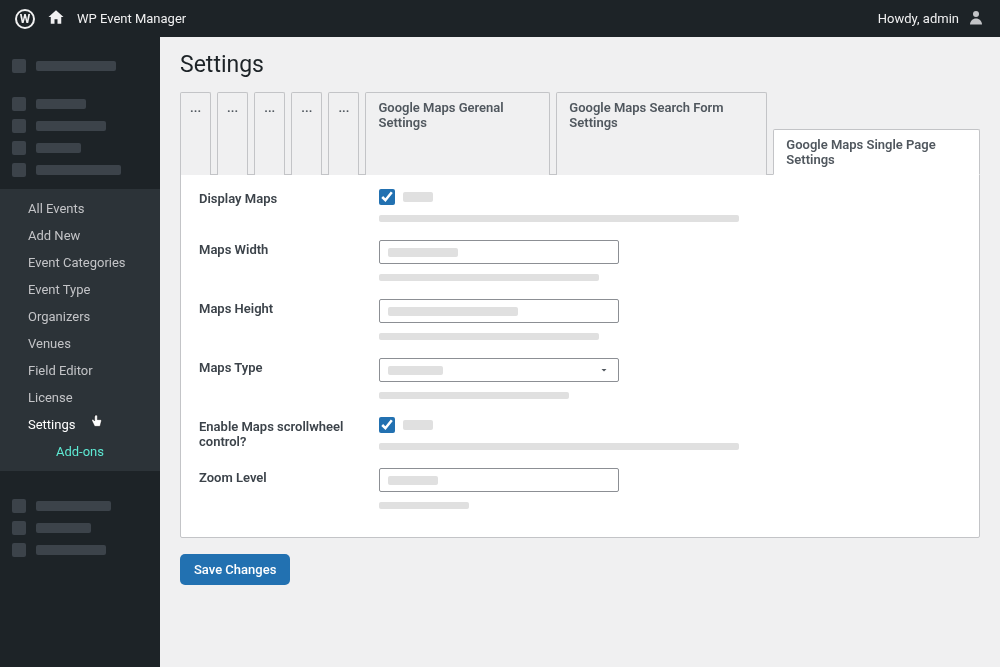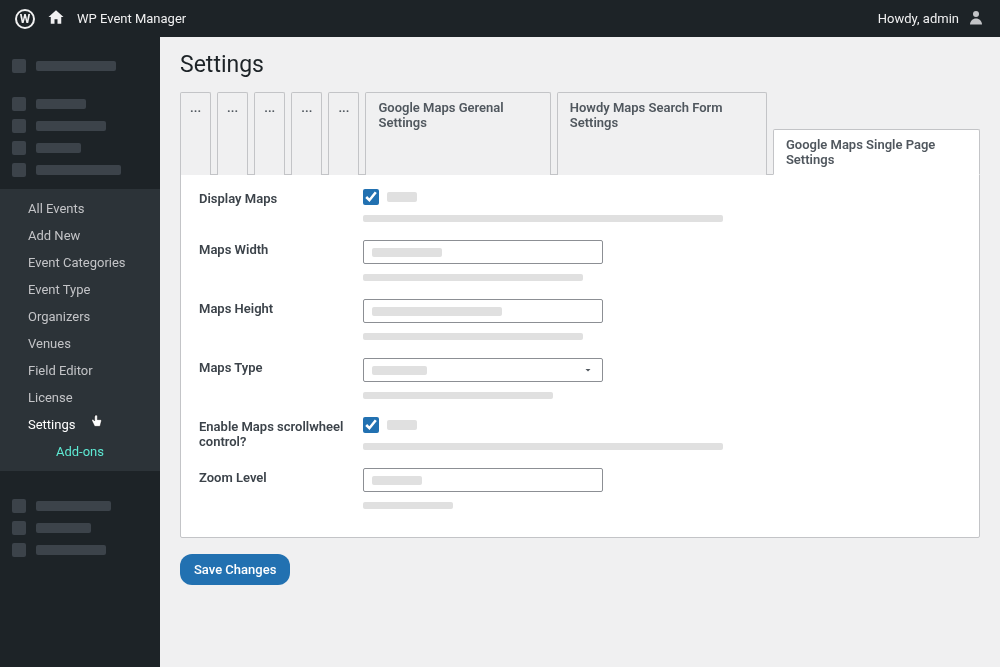--- a/index.html
+++ b/index.html
@@ -177,21 +177,21 @@
       padding: 14px 18px 28px;
       margin-top: -1px;
       border-radius: 0 0 2px 2px;
     }
     .form-row {
       display: flex;
       align-items: flex-start;
       margin-bottom: 18px;
     }
     .form-label {
-      width: 164px;
+      width: 180px;
       font-weight: 600;
       font-size: 13px;
       color: #3c434a;
       padding-top: 2px;
     }
     .form-field {
       flex: 1;
     }
     .checkbox-row {
       display: flex;
@@ -237,21 +237,21 @@
       height: 12px;
       fill: #50575e;
     }
     .save-btn {
       background: #2271b1;
       color: #fff;
       border: none;
       padding: 8px 14px;
       font-size: 13px;
       font-weight: 500;
-      border-radius: 12px;
+      border-radius: 5px;
       cursor: pointer;
       margin-top: 16px;
     }
   </style>
 </head>
 <body>
 
 <div class="admin-bar">
   <div class="admin-bar-left">
     <span class="wp-logo">W</span>
@@ -335,21 +335,21 @@
   <main class="main">
     <h1 class="page-title">Settings</h1>
     
     <div class="tabs">
       <div class="tab small">...</div>
       <div class="tab small">...</div>
       <div class="tab small">...</div>
       <div class="tab small">...</div>
       <div class="tab small">...</div>
       <div class="tab">Google Maps Gerenal Settings</div>
-      <div class="tab">Howdy Maps Search Form Settings</div>
+      <div class="tab">Google Maps Search Form Settings</div>
       <div class="tab active">Google Maps Single Page Settings</div>
     </div>
 
     <div class="settings-panel">
       <div class="form-row">
         <div class="form-label">Display Maps</div>
         <div class="form-field">
           <div class="checkbox-row">
             <input type="checkbox" checked="" style="">
             <div class="field-ph" style="width:30px;height:10px"></div>

